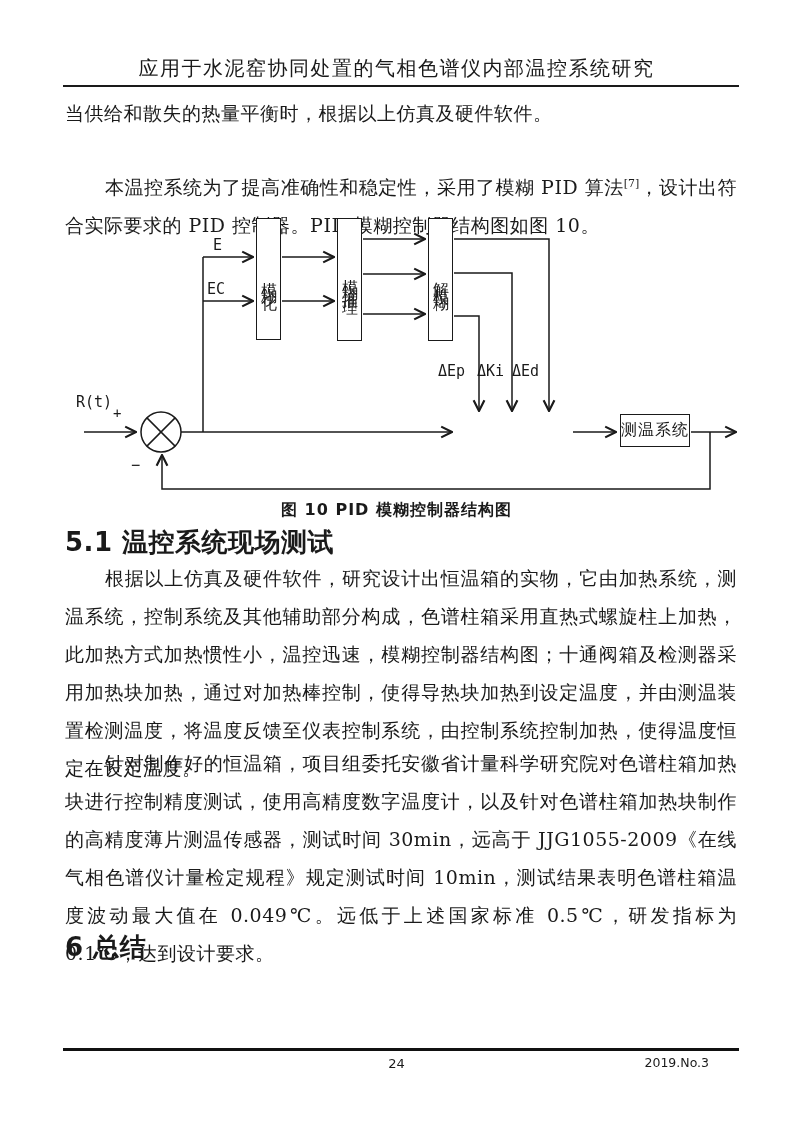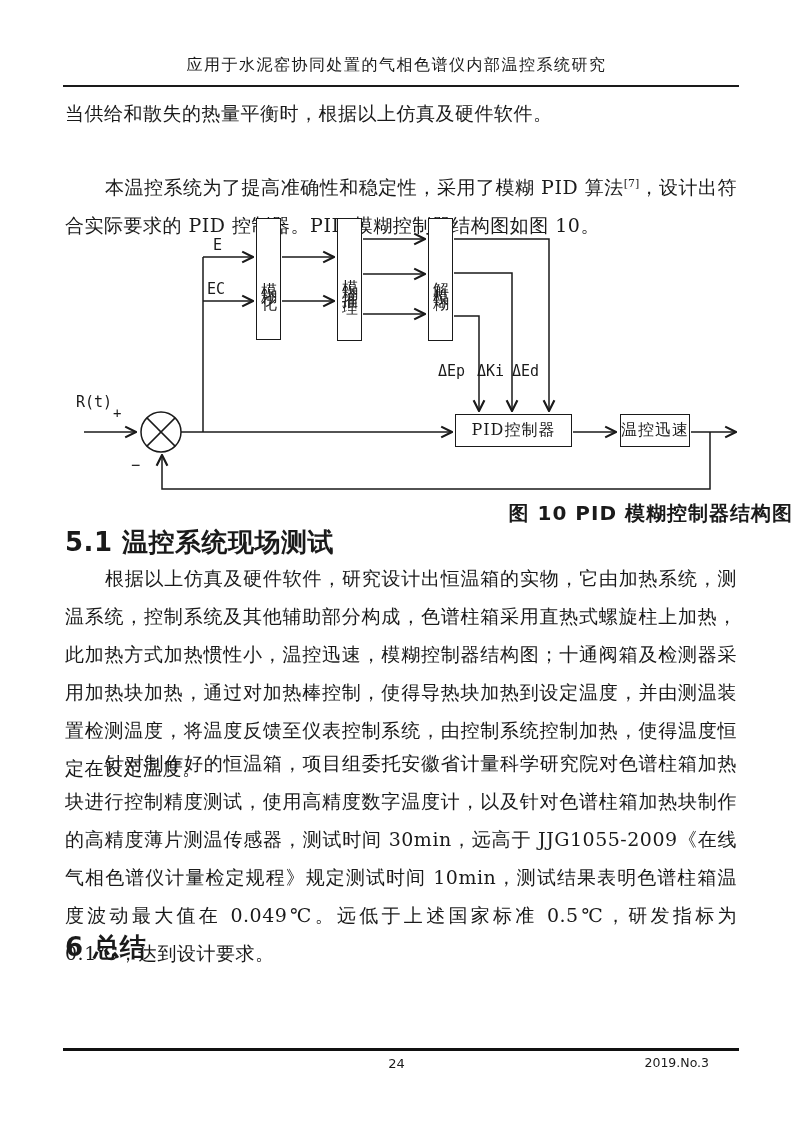--- a/index.html
+++ b/index.html
@@ -10,21 +10,21 @@
     margin:0 auto;
     overflow:hidden;
     font-family:"DejaVu Serif","Liberation Serif",serif;
     color:#1a1a1a;
   }
   .abs{position:absolute;}
   
   .running-head{
     top:55px;left:0;width:793px;
     text-align:center;
-    font-size:16px;letter-spacing:1.5px;
+    font-size:20px;letter-spacing:1.5px;
   }
   .header-rule{top:85px;left:63px;width:676px;height:2px;background:#1a1a1a;}
   
   .body-para{
     left:65px;width:672px;
     font-size:19px;line-height:38px;
     text-align:justify;text-align-last:left;
     letter-spacing:0.5px;
   }
   .p-carry{top:94px;}
@@ -36,23 +36,23 @@
   .heading{
     left:65px;
     font-family:"DejaVu Sans","Liberation Sans",sans-serif;
     font-weight:bold;font-size:26px;line-height:26px;
     letter-spacing:0.5px;
   }
   .h-51{top:529px;}
   .h-6{top:934px;}
   
   .fig-caption{
-    top:500px;left:0;width:793px;text-align:right;
+    top:500px;left:0;width:793px;text-align:center;
     font-family:"DejaVu Sans","Liberation Sans",sans-serif;
-    font-weight:bold;font-size:20px;letter-spacing:1px;
+    font-weight:bold;font-size:16px;letter-spacing:1px;
   }
   svg.lineart{top:0;left:0;width:793px;height:1122px;pointer-events:none;}
   .dbox{
     box-sizing:border-box;
     border:1.5px solid #1a1a1a;background:#fff;
     display:flex;align-items:center;justify-content:center;
     font-size:16px;color:#1a1a1a;
   }
   .vtext{writing-mode:vertical-rl;text-orientation:upright;letter-spacing:7px;}
   .b-fuzzify{left:256px;top:218px;width:25px;height:122px;}
@@ -137,25 +137,22 @@
 
   <div class="abs dbox b-fuzzify">
     <span class="vtext">模糊化</span>
   </div>
   <div class="abs dbox b-inference">
     <span class="vtext">模糊推理</span>
   </div>
   <div class="abs dbox b-defuzzify">
     <span class="vtext">解模糊</span>
   </div>
-  <div class="abs dbox b-pid">
-    <span>PID控制器</span>
-  </div>
   <div class="abs dbox b-plant">
-    <span>温控迅速</span>
+    <span>测温系统</span>
   </div>
 
   <div class="abs dlabel l-rt">R(t)</div>
   <div class="abs dlabel l-plus">+</div>
   <div class="abs dlabel l-minus">−</div>
   <div class="abs dlabel l-e">E</div>
   <div class="abs dlabel l-ec">EC</div>
   <div class="abs dlabel l-dkp">ΔEp</div>
   <div class="abs dlabel l-dki">ΔKi</div>
   <div class="abs dlabel l-dkd">ΔEd</div>

